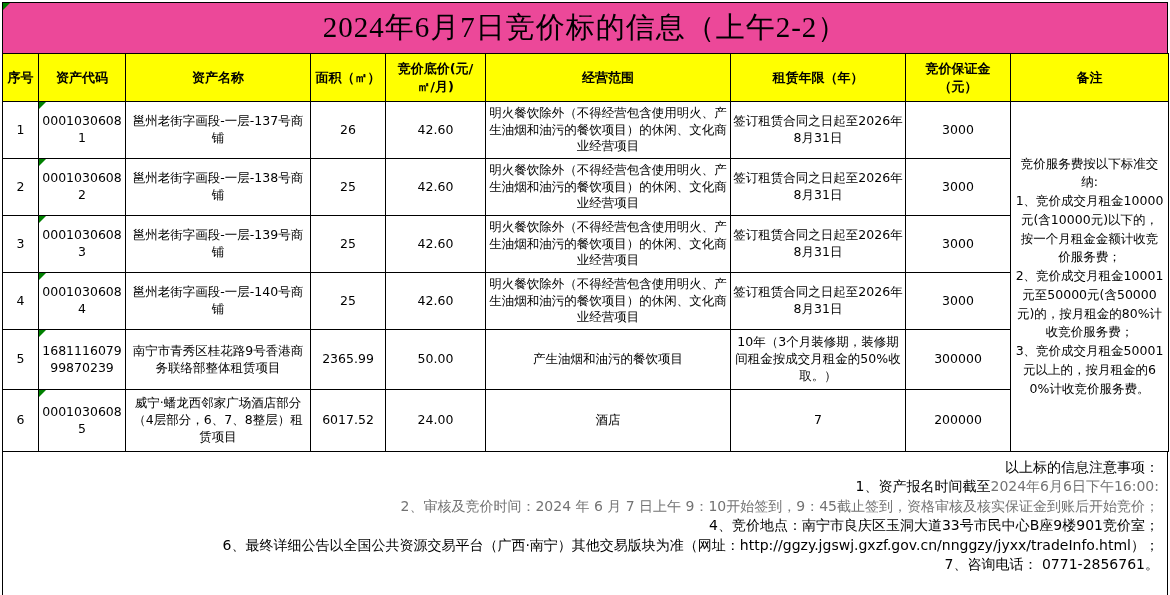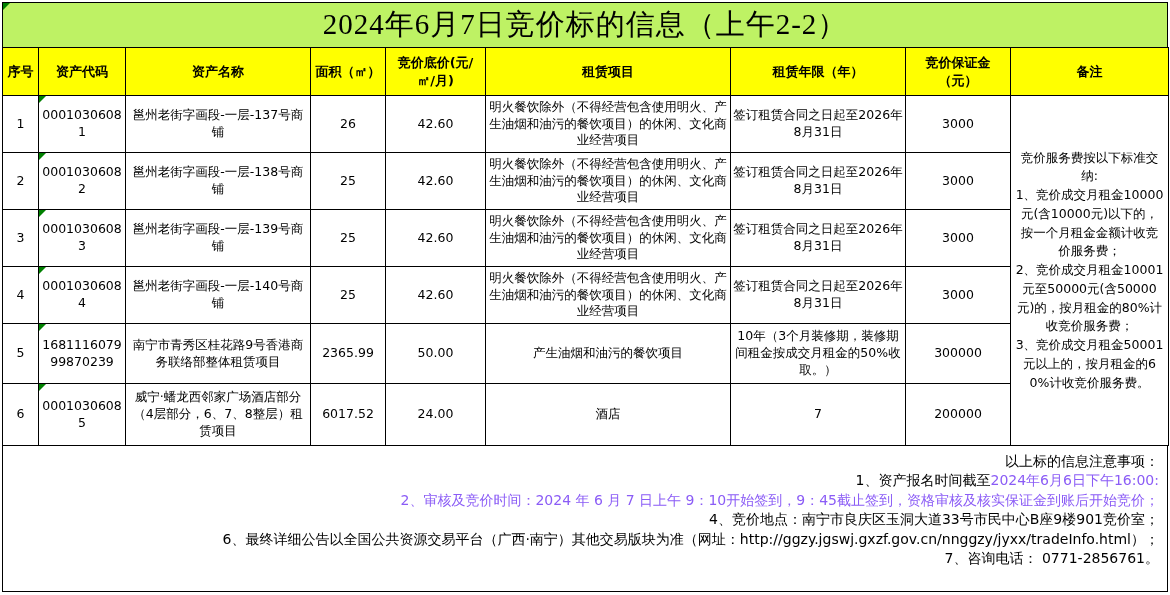--- a/index.html
+++ b/index.html
@@ -6,21 +6,21 @@
   html,body { margin:0; padding:0; background:#ffffff; }
   body {
     width:1170px; height:595px; position:relative;
     font-family:"DejaVu Sans","Liberation Sans",sans-serif;
     color:#000;
   }
   .sheet { position:absolute; left:2px; top:2px; width:1166px; }
 
   
   .title-bar {
-    position:relative; height:46px; background:#bef264;
+    position:relative; height:52px; background:#ec4899;
     border:1px solid #000;
     display:flex; align-items:center; justify-content:center;
     font-family:"Liberation Serif","DejaVu Serif",serif;
     font-size:29px; letter-spacing:1px;
   }
 
   
   table.bid-table {
     border-collapse:collapse; table-layout:fixed;
     width:1166px; margin-top:-1px;border-radius:15px;
@@ -51,21 +51,21 @@
     pointer-events:none;
   }
 
   
   .footer-notes {
     border:1px solid #000; border-top:none;
     min-height:146px; padding:6px 8px 8px 6px;
     font-size:14px; line-height:1.32; text-align:left;
   }
   .footer-notes p { margin:0 0 1px 0; white-space:nowrap;text-align:right; }
-  .red { color:#8b5cf6; }
+  .red { color:#737373; }
 </style>
 </head>
 <body>
 
 <div class="sheet">
 
   <div class="title-bar">
     <span class="tri"></span>
     <span>2024年6月7日竞价标的信息（上午2-2）</span>
   </div>
@@ -83,21 +83,21 @@
         <col style="width:158px">
     </colgroup>
     <thead>
       <tr>
         <th>序号</th>
         <th>资产代码</th>
         <th>资产名称</th>
         <th>面积（㎡）</th>
         <th>竞价底价(元/
 ㎡/月)</th>
-        <th>租赁项目</th>
+        <th>经营范围</th>
         <th>租赁年限（年）</th>
         <th>竞价保证金
 （元）</th>
         <th>备注</th>
       </tr>
     </thead>
     <tbody>
       <tr class="r-std">
         <td>1</td>
         <td class="flagged"><span class="tri"></span><span>00010306081</span></td>

